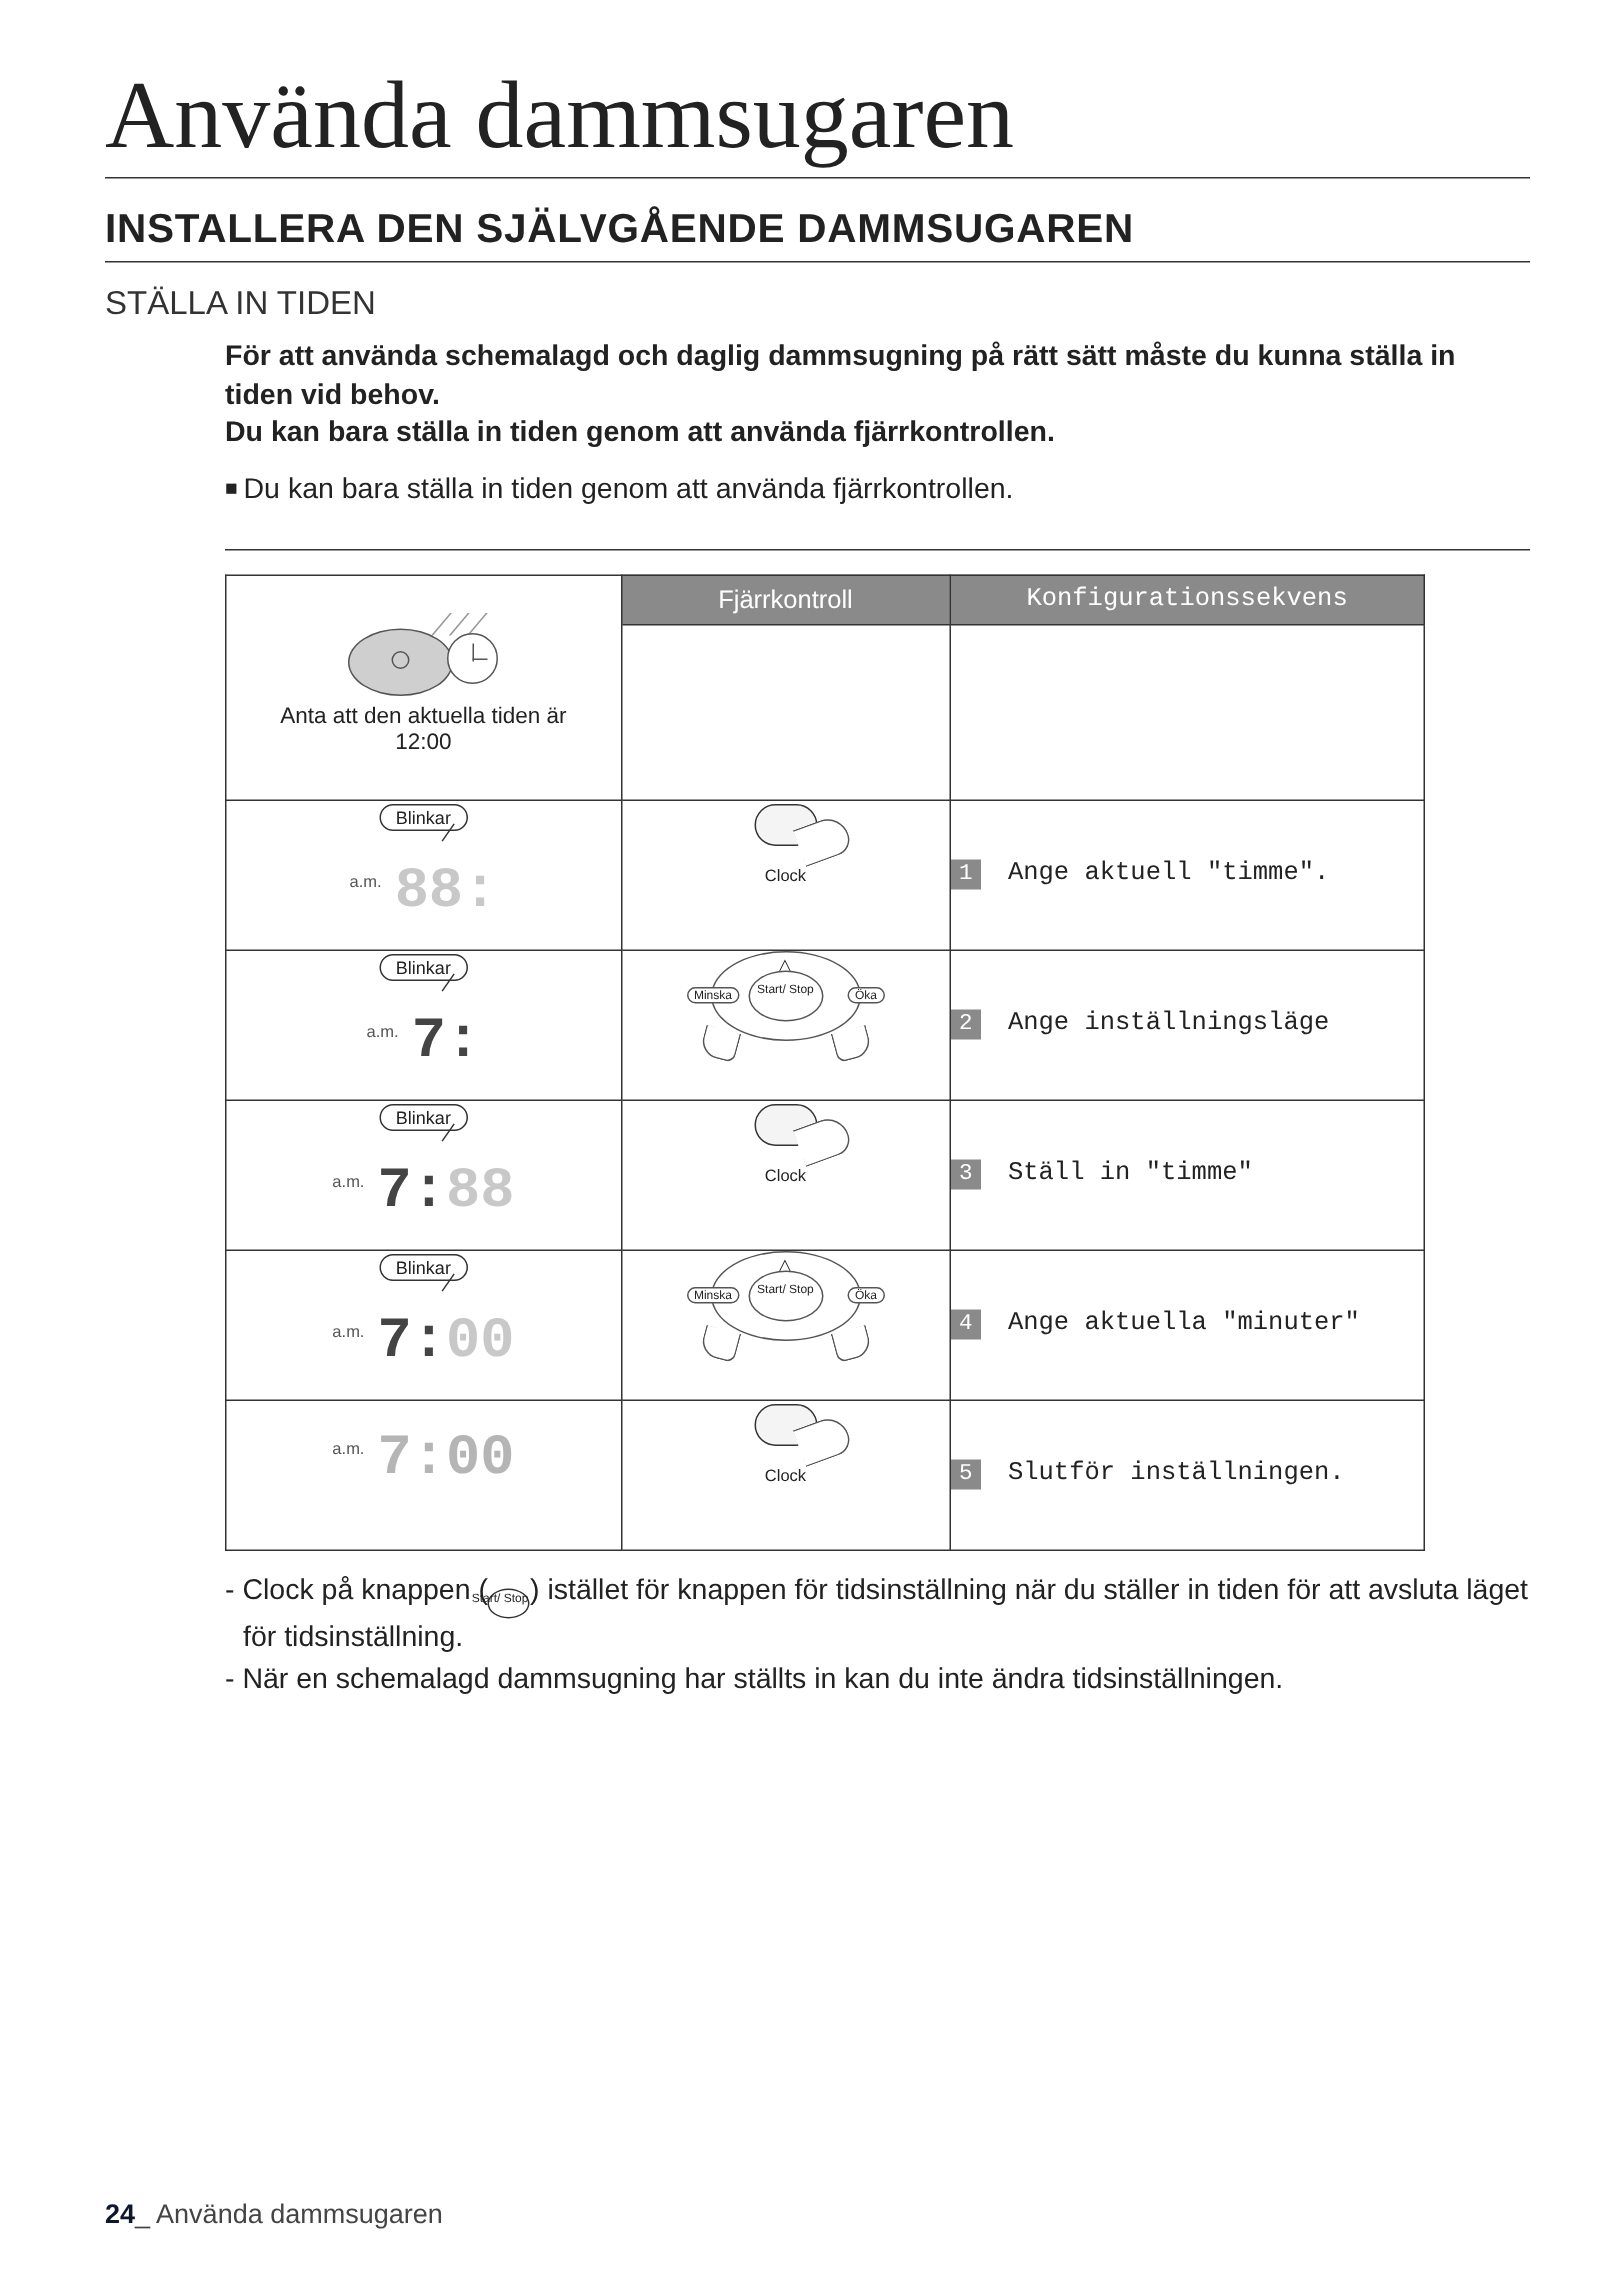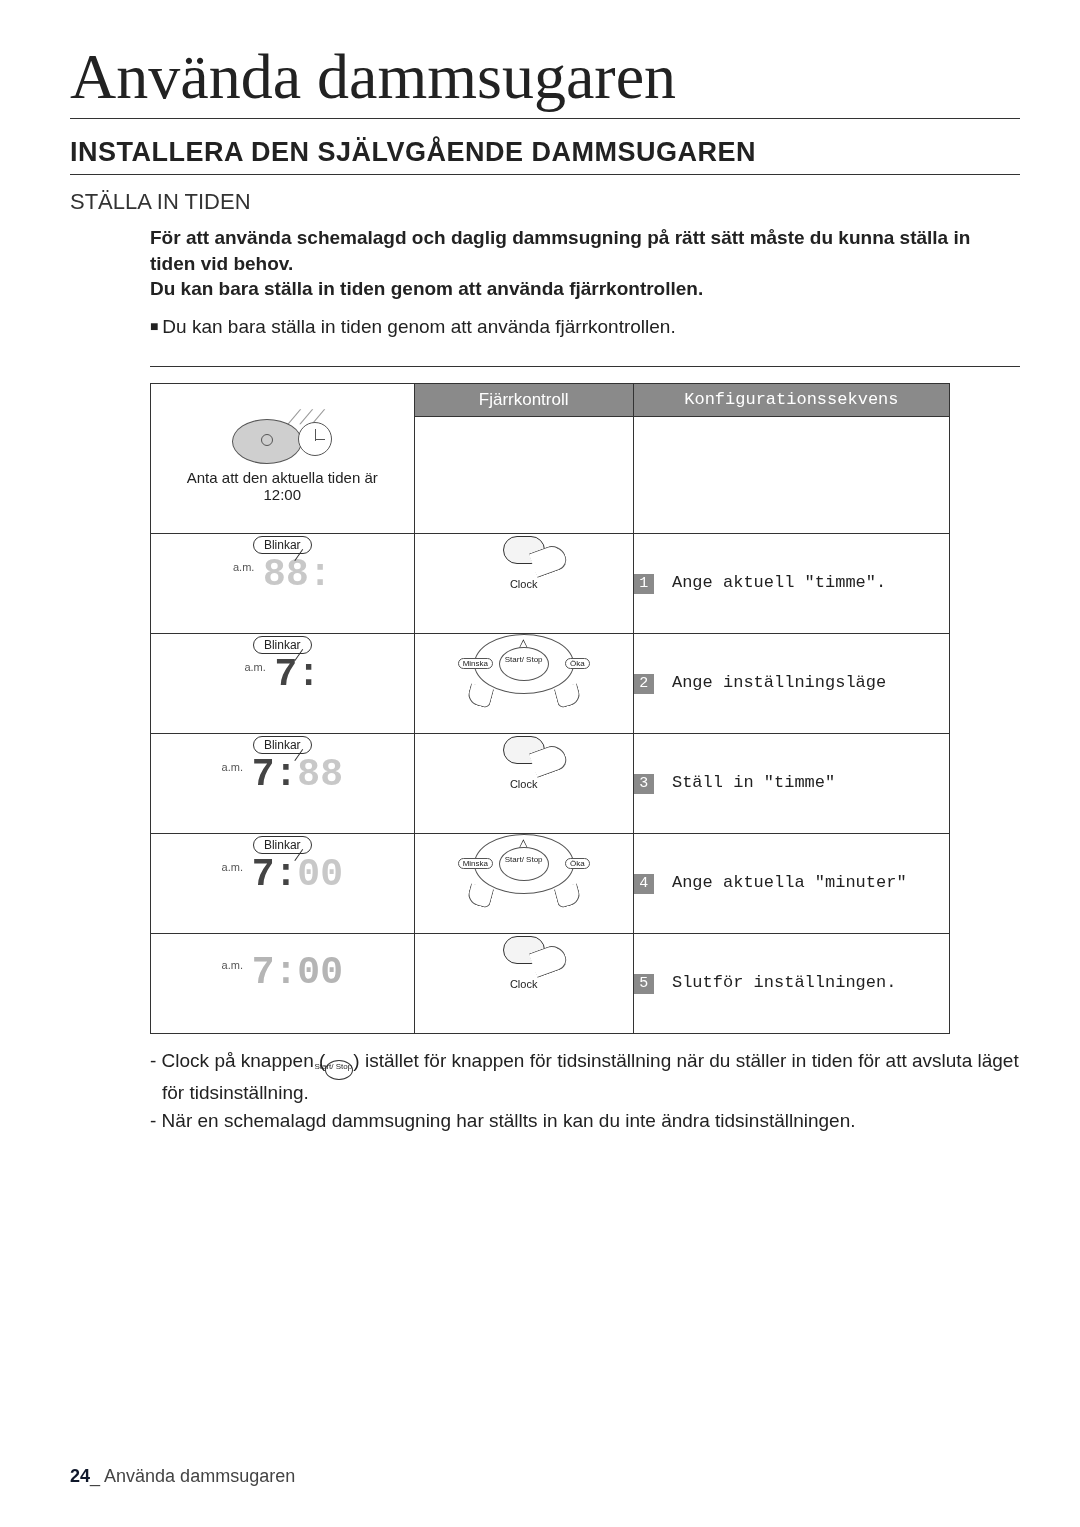--- a/index.html
+++ b/index.html
@@ -166,21 +166,21 @@
     text-align: center;
     position: relative;
     height: 100%;
   }
   .blinkar-badge {
     display: inline-block;
     border: 1px solid #333;
     border-radius: 14px;
     font-size: 12px;
     padding: 1px 10px;
-    margin-bottom: 2px;
+    margin-bottom: 22px;
     background: #fff;
   }
   .blinkar-badge.with-arrow::after {
     content: "";
     position: absolute;
     width: 14px; height: 14px;
     border-left: 1px solid #333;
     transform: rotate(35deg);
     margin-left: -4px;
     margin-top: 14px;

